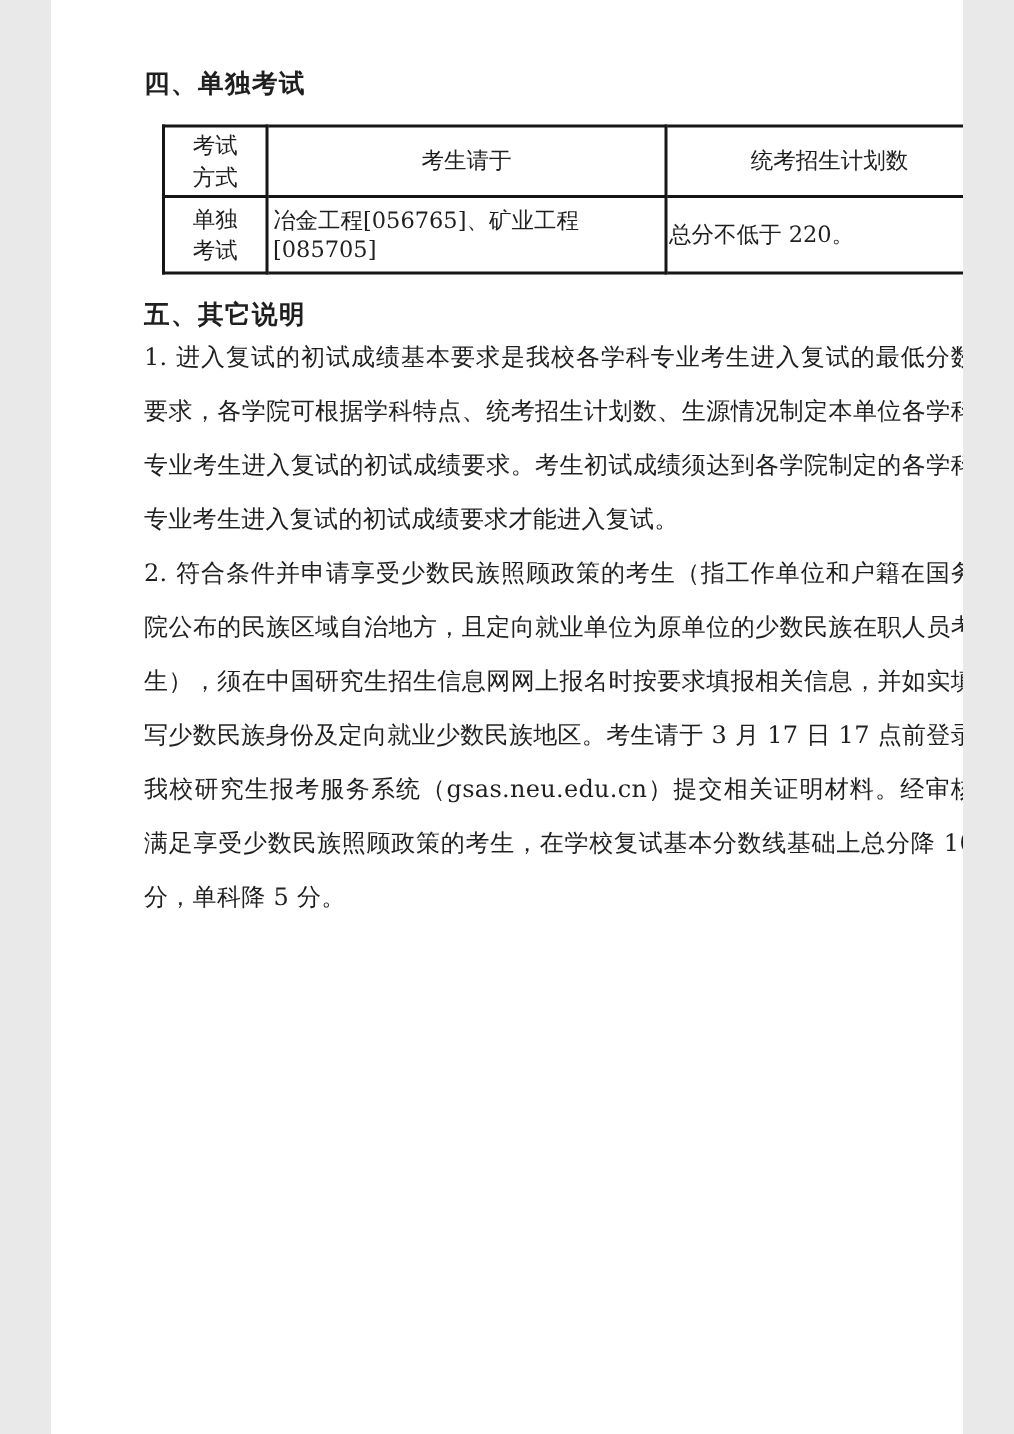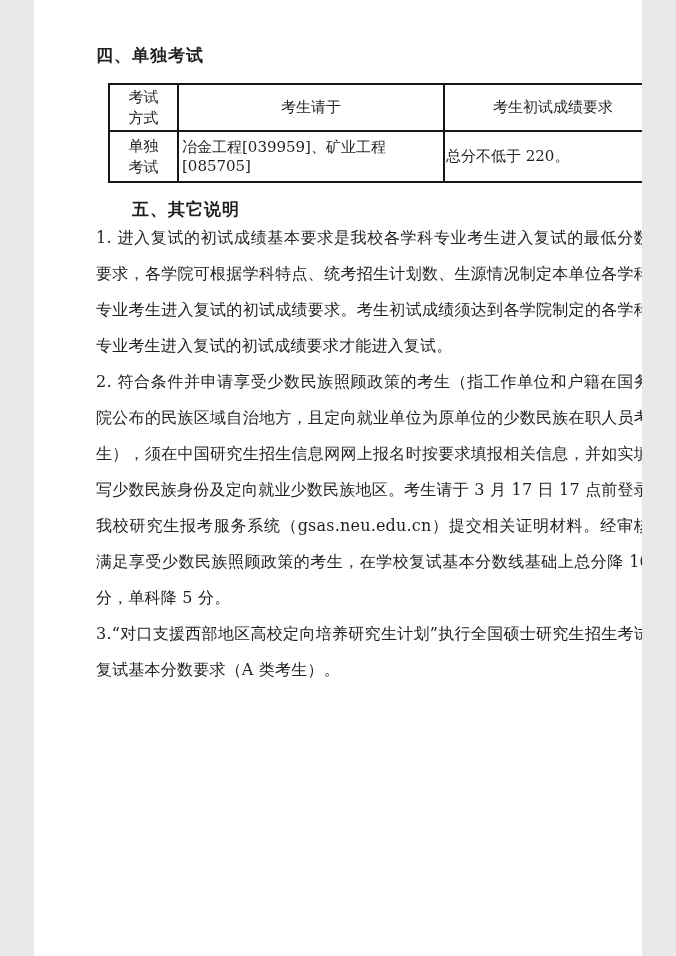--- a/index.html
+++ b/index.html
@@ -25,21 +25,21 @@
     position: absolute;
     left: 62px;
     font-family: "DejaVu Sans", "Liberation Sans", sans-serif;
     font-weight: 700;
     font-size: 17px;
     letter-spacing: 1px;
     color: var(--text, #1f1f1f);
     white-space: nowrap;
   }
   #heading-sec4 { top: 44px; }
-  #heading-sec5 { top: 198px; margin-left: 36px; }
+  #heading-sec5 { top: 198px; }
 
   table.exam-table {
     position: absolute;
     left: 63px;
     top: 83px;
     width: 553px;
     border-collapse: collapse;
     table-layout: fixed;
     color: var(--text, #1f1f1f);
     margin-left: 11px;
@@ -87,34 +87,33 @@
     <colgroup>
       <col class="c1">
         <col class="c2">
         <col class="c3">
     </colgroup>
     <thead>
       <tr>
         <th class="cell-center prewrap">考试
 方式</th>
         <th class="cell-center">考生请于</th>
-        <th class="cell-center">考生初试成绩要求</th>
+        <th class="cell-center">统考招生计划数</th>
       </tr>
     </thead>
     <tbody>
       <tr>
         <td class="cell-center prewrap">单独
 考试</td>
-        <td class="cell-majors">冶金工程[039959]、矿业工程[085705]</td>
+        <td class="cell-majors">冶金工程[056765]、矿业工程[085705]</td>
         <td class="cell-req">总分不低于 220。</td>
       </tr>
     </tbody>
   </table>
 
   <div id="heading-sec5" class="sec-heading">五、其它说明</div>
 
   <div class="notes">
     <p>1. 进入复试的初试成绩基本要求是我校各学科专业考生进入复试的最低分数要求，各学院可根据学科特点、统考招生计划数、生源情况制定本单位各学科专业考生进入复试的初试成绩要求。考生初试成绩须达到各学院制定的各学科专业考生进入复试的初试成绩要求才能进入复试。</p>
     <p>2. 符合条件并申请享受少数民族照顾政策的考生（指工作单位和户籍在国务院公布的民族区域自治地方，且定向就业单位为原单位的少数民族在职人员考生），须在中国研究生招生信息网网上报名时按要求填报相关信息，并如实填写少数民族身份及定向就业少数民族地区。考生请于 3 月 17 日 17 点前登录我校研究生报考服务系统（gsas.neu.edu.cn）提交相关证明材料。经审核满足享受少数民族照顾政策的考生，在学校复试基本分数线基础上总分降 10 分，单科降 5 分。</p>
-    <p>3.“对口支援西部地区高校定向培养研究生计划”执行全国硕士研究生招生考试复试基本分数要求（A 类考生）。</p>
   </div>
 
 </div>
 
 </body></html>

